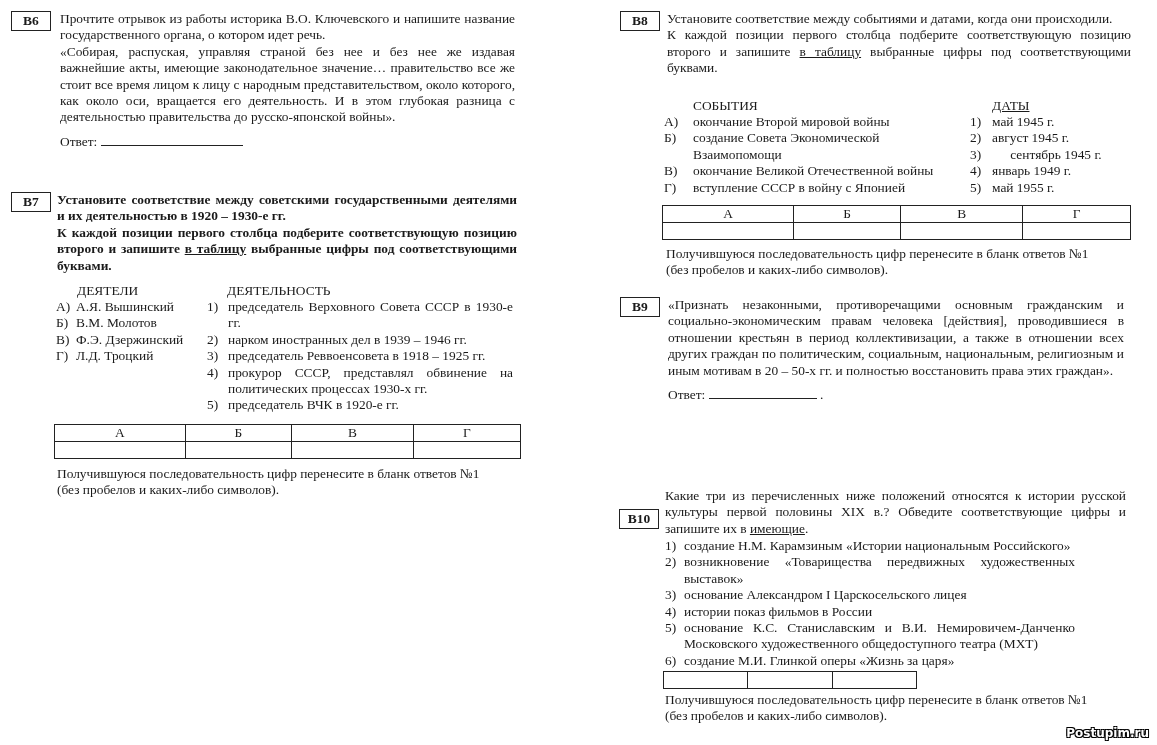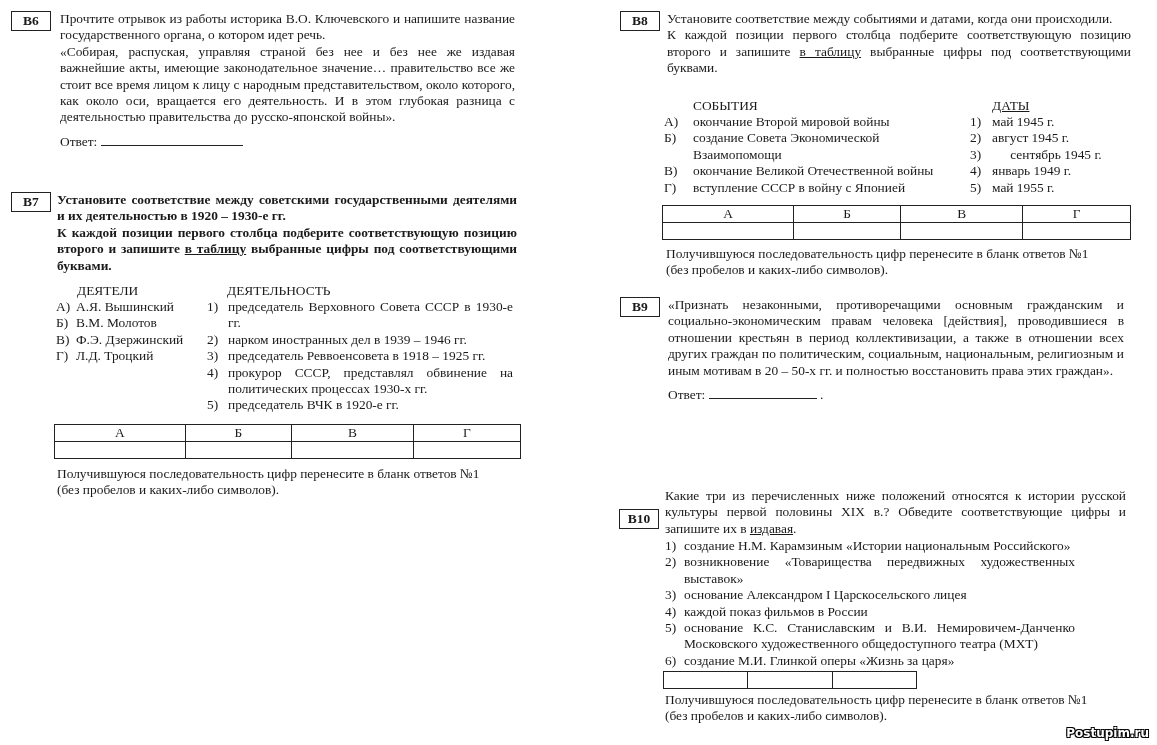--- a/index.html
+++ b/index.html
@@ -193,38 +193,38 @@
         <span>Ответ:</span>
         <span class="answer-line" style="width:108px;"></span>
         <span>.</span>
       </p>
     </div>
   </div>
 
   <div class="task" style="top:487px;">
     <div class="label-box" style="left:9px; top:1px;margin-top:21px;">B10</div>
     <div class="task-body" style="left:55px; top:1px; width:461px;">
-      <p><span>Какие три из перечисленных ниже положений относятся к истории русской культуры первой половины XIX в.? Обведите соответствующие цифры и запишите их в </span><span class="u">издавая</span><span>.</span></p>
+      <p><span>Какие три из перечисленных ниже положений относятся к истории русской культуры первой половины XIX в.? Обведите соответствующие цифры и запишите их в </span><span class="u">имеющие</span><span>.</span></p>
     </div>
     <div class="list" style="left:55px; top:51px; width:410px;">
       <div class="li">
           <span class="mk" style="width:19px;">1)</span>
           <span class="tx" style="text-align:left;">создание Н.М. Карамзиным «Истории национальным Российского»</span>
         </div>
       <div class="li">
           <span class="mk" style="width:19px;">2)</span>
           <span class="tx">возникновение «Товарищества передвижных художественных выставок»</span>
         </div>
       <div class="li">
           <span class="mk" style="width:19px;">3)</span>
           <span class="tx" style="text-align:left;">основание Александром I Царскосельского лицея</span>
         </div>
       <div class="li">
           <span class="mk" style="width:19px;">4)</span>
-          <span class="tx" style="text-align:left;">каждой показ фильмов в России</span>
+          <span class="tx" style="text-align:left;">истории показ фильмов в России</span>
         </div>
       <div class="li">
           <span class="mk" style="width:19px;">5)</span>
           <span class="tx">основание К.С. Станиславским и В.И. Немировичем-Данченко Московского художественного общедоступного театра (МХТ)</span>
         </div>
       <div class="li">
           <span class="mk" style="width:19px;">6)</span>
           <span class="tx" style="text-align:left;">создание М.И. Глинкой оперы «Жизнь за царя»</span>
         </div>
     </div>

